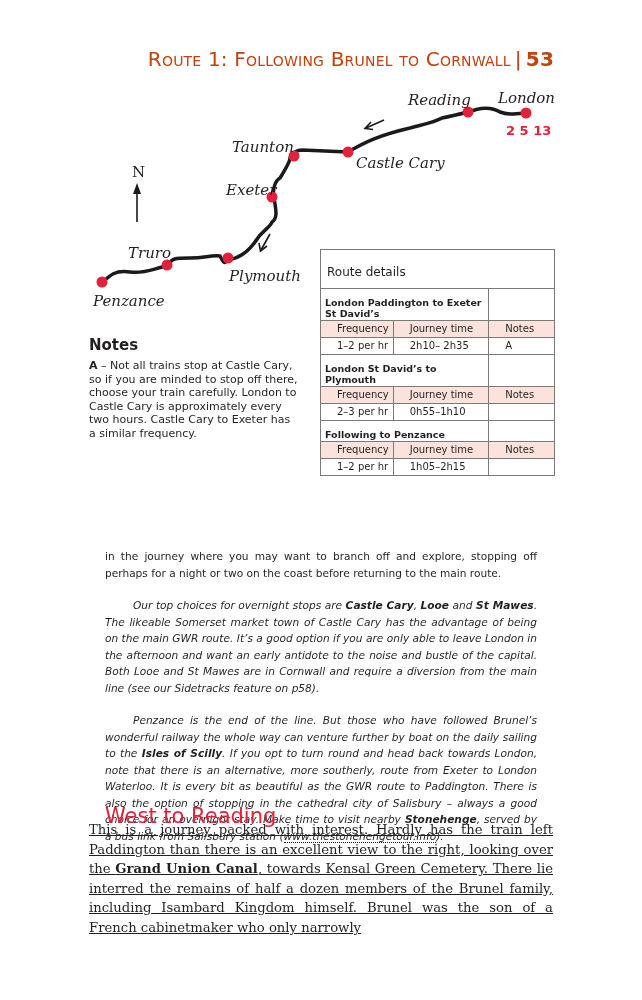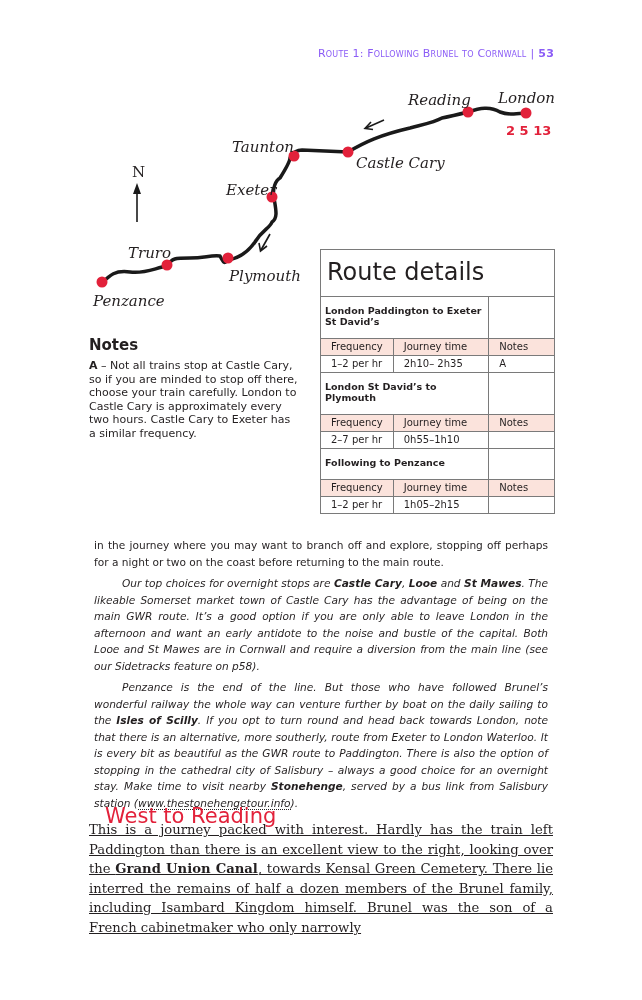--- a/index.html
+++ b/index.html
@@ -1,55 +1,55 @@
 <!DOCTYPE html>
 <html><head>
 <meta charset="utf-8">
 <style>
   html, body { margin: 0; padding: 0; background: #ffffff; }
   body { width: 642px; height: 1000px; position: relative; overflow: hidden; color: #231f20; }
 
   .running-head {
     position: absolute; top: 47px; right: 88px;
-    font-family: "DejaVu Sans", sans-serif; font-size: 11px; letter-spacing: 0.2px;
-    font-variant: small-caps; color: #8b5cf6; white-space: nowrap;
+    font-family: "DejaVu Sans", sans-serif; font-size: 20px; letter-spacing: 0.2px;
+    font-variant: small-caps; color: #c2410c; white-space: nowrap;
   }
   .running-head .sep { margin: 0 4px; }
   .running-head .pg { font-weight: bold; font-variant: normal; }
 
   .map { position: absolute; left: 80px; top: 80px; width: 490px; height: 240px; }
   .map-label { font-family: "DejaVu Serif", serif; font-style: italic; font-size: 15px; fill: #231f20; }
   .map-n { font-family: "DejaVu Serif", serif; font-size: 15px; fill: #231f20; }
   .stop-numbers { font-family: "DejaVu Sans", sans-serif; font-weight: bold; font-size: 13px; fill: #e2213a; }
 
   .notes { position: absolute; left: 89px; top: 336px; width: 210px; }
   .notes h3 { margin: 0 0 5px 0; font-family: "DejaVu Sans", sans-serif; font-weight: bold; font-size: 15px; }
   .notes p { margin: 0; font-family: "DejaVu Sans", sans-serif; font-size: 11px; line-height: 13.6px; color: #231f20; }
   .notes b { font-weight: bold; }
 
   .route-box {
     position: absolute; left: 320px; top: 249px; width: 233px;
     border: 1px solid #7a7a7a; border-bottom: none;
     font-family: "DejaVu Sans", sans-serif; color: #231f20;
   }
-  .route-box .title { font-size: 24px; padding: 10px 6px 12px 6px; border-bottom: 1px solid #7a7a7a; height: 24px; line-height: 24px; }
+  .route-box .title { font-size: 12px; padding: 10px 6px 4px 6px; border-bottom: 1px solid #7a7a7a; height: 24px; line-height: 24px; }
   .route-box table { border-collapse: collapse; width: 100%; table-layout: fixed; }
-  .route-box td { border: 1px solid #7a7a7a; font-size: 10px; padding: 0 10px; height: 16px; line-height: 16px; white-space: nowrap; }
+  .route-box td { border: 1px solid #7a7a7a; font-size: 10px; padding: 0 16px; height: 16px; line-height: 16px; white-space: nowrap; }
   .route-box tr td:first-child { border-left: none; }
   .route-box tr td:last-child { border-right: none; }
-  .route-box .seg-title td { font-weight: bold; font-size: 9.5px; line-height: 11px; height: auto; padding: 8px 4px 11px 4px; white-space: normal; vertical-align: bottom; }
+  .route-box .seg-title td { font-weight: bold; font-size: 9.5px; line-height: 11px; height: auto; padding: 8px 4px 1px 4px; white-space: normal; vertical-align: bottom; }
   .route-box .seg-title td.blank { font-weight: normal; }
   .route-box .hdr td { background: #fbe3dc; }
 
   .body-text {
     position: absolute; left: 89px; top: 532px; width: 464px;
     font-family: "DejaVu Sans", sans-serif; font-size: 10.6px; line-height: 16.5px; color: #231f20;
     text-align: justify;
   }
-  .body-text p { margin: 5px; }
+  .body-text p { margin: 16px; }
   .body-text p.indent { text-indent: 28px; font-style: italic; }
   .body-text b { font-weight: bold; }
   .body-text .link { border-bottom: 1px dotted #231f20; }
 
   .section-heading {
     position: absolute; left: 89px; top: 788px;
     font-family: "DejaVu Sans", sans-serif; font-size: 21px; color: #e2213a; margin: 16px; font-weight: normal;
   }
   .serif-body {
     position: absolute; left: 89px; top: 820px; width: 464px;
@@ -145,21 +145,21 @@
     <tr class="seg-title">
       <td colspan="2">London St David’s to Plymouth</td>
       <td class="blank"></td>
     </tr>
     <tr class="hdr">
       <td>Frequency</td>
       <td>Journey time</td>
       <td>Notes</td>
     </tr>
     <tr>
-      <td>2–7 per hr</td>
+      <td>2–3 per hr</td>
       <td>0h55–1h10</td>
       <td></td>
     </tr>
 
     <tr class="seg-title">
       <td colspan="2">Following to Penzance</td>
       <td class="blank"></td>
     </tr>
     <tr class="hdr">
       <td>Frequency</td>

